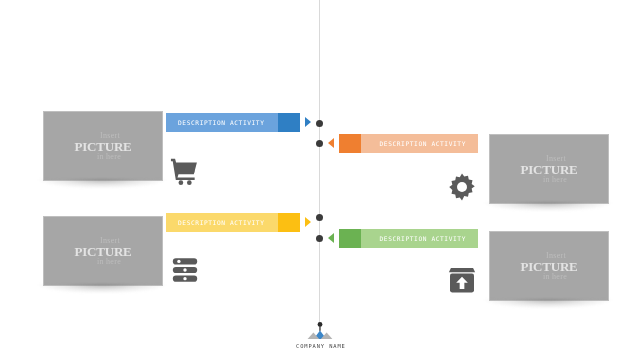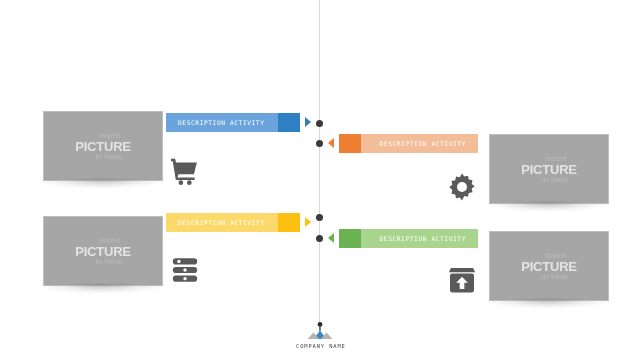--- a/index.html
+++ b/index.html
@@ -20,21 +20,21 @@
     background:#3b3b3b;left:316px;
   }
 
   
   .pic{
     position:absolute;background:#a6a6a6;border:1px solid #bfbfbf;
     display:flex;align-items:center;justify-content:center;
   }
   .pic-inner{
     text-align:center;line-height:1.0;color:#c9c9c9;
-    font-family:Liberation Sans, sans-serif;
+    font-family:Liberation Serif, serif;
   }
   .pic-l1{font-size:8px;font-weight:300;letter-spacing:.3px;color:#bdbdbd;display:block;margin-left:14px;}
   .pic-l2{font-size:13px;font-weight:bold;letter-spacing:-.2px;color:#e3e3e3;display:block;}
   .pic-l3{font-size:8px;font-weight:300;letter-spacing:.3px;color:#bdbdbd;display:block;margin-left:12px;}
   .pic-shadow{
     position:absolute;height:9px;
     background:radial-gradient(ellipse at 50% 0%, rgba(120,120,120,.55) 0%, rgba(160,160,160,.22) 45%, rgba(255,255,255,0) 75%);
     filter:blur(1px);
   }
 

